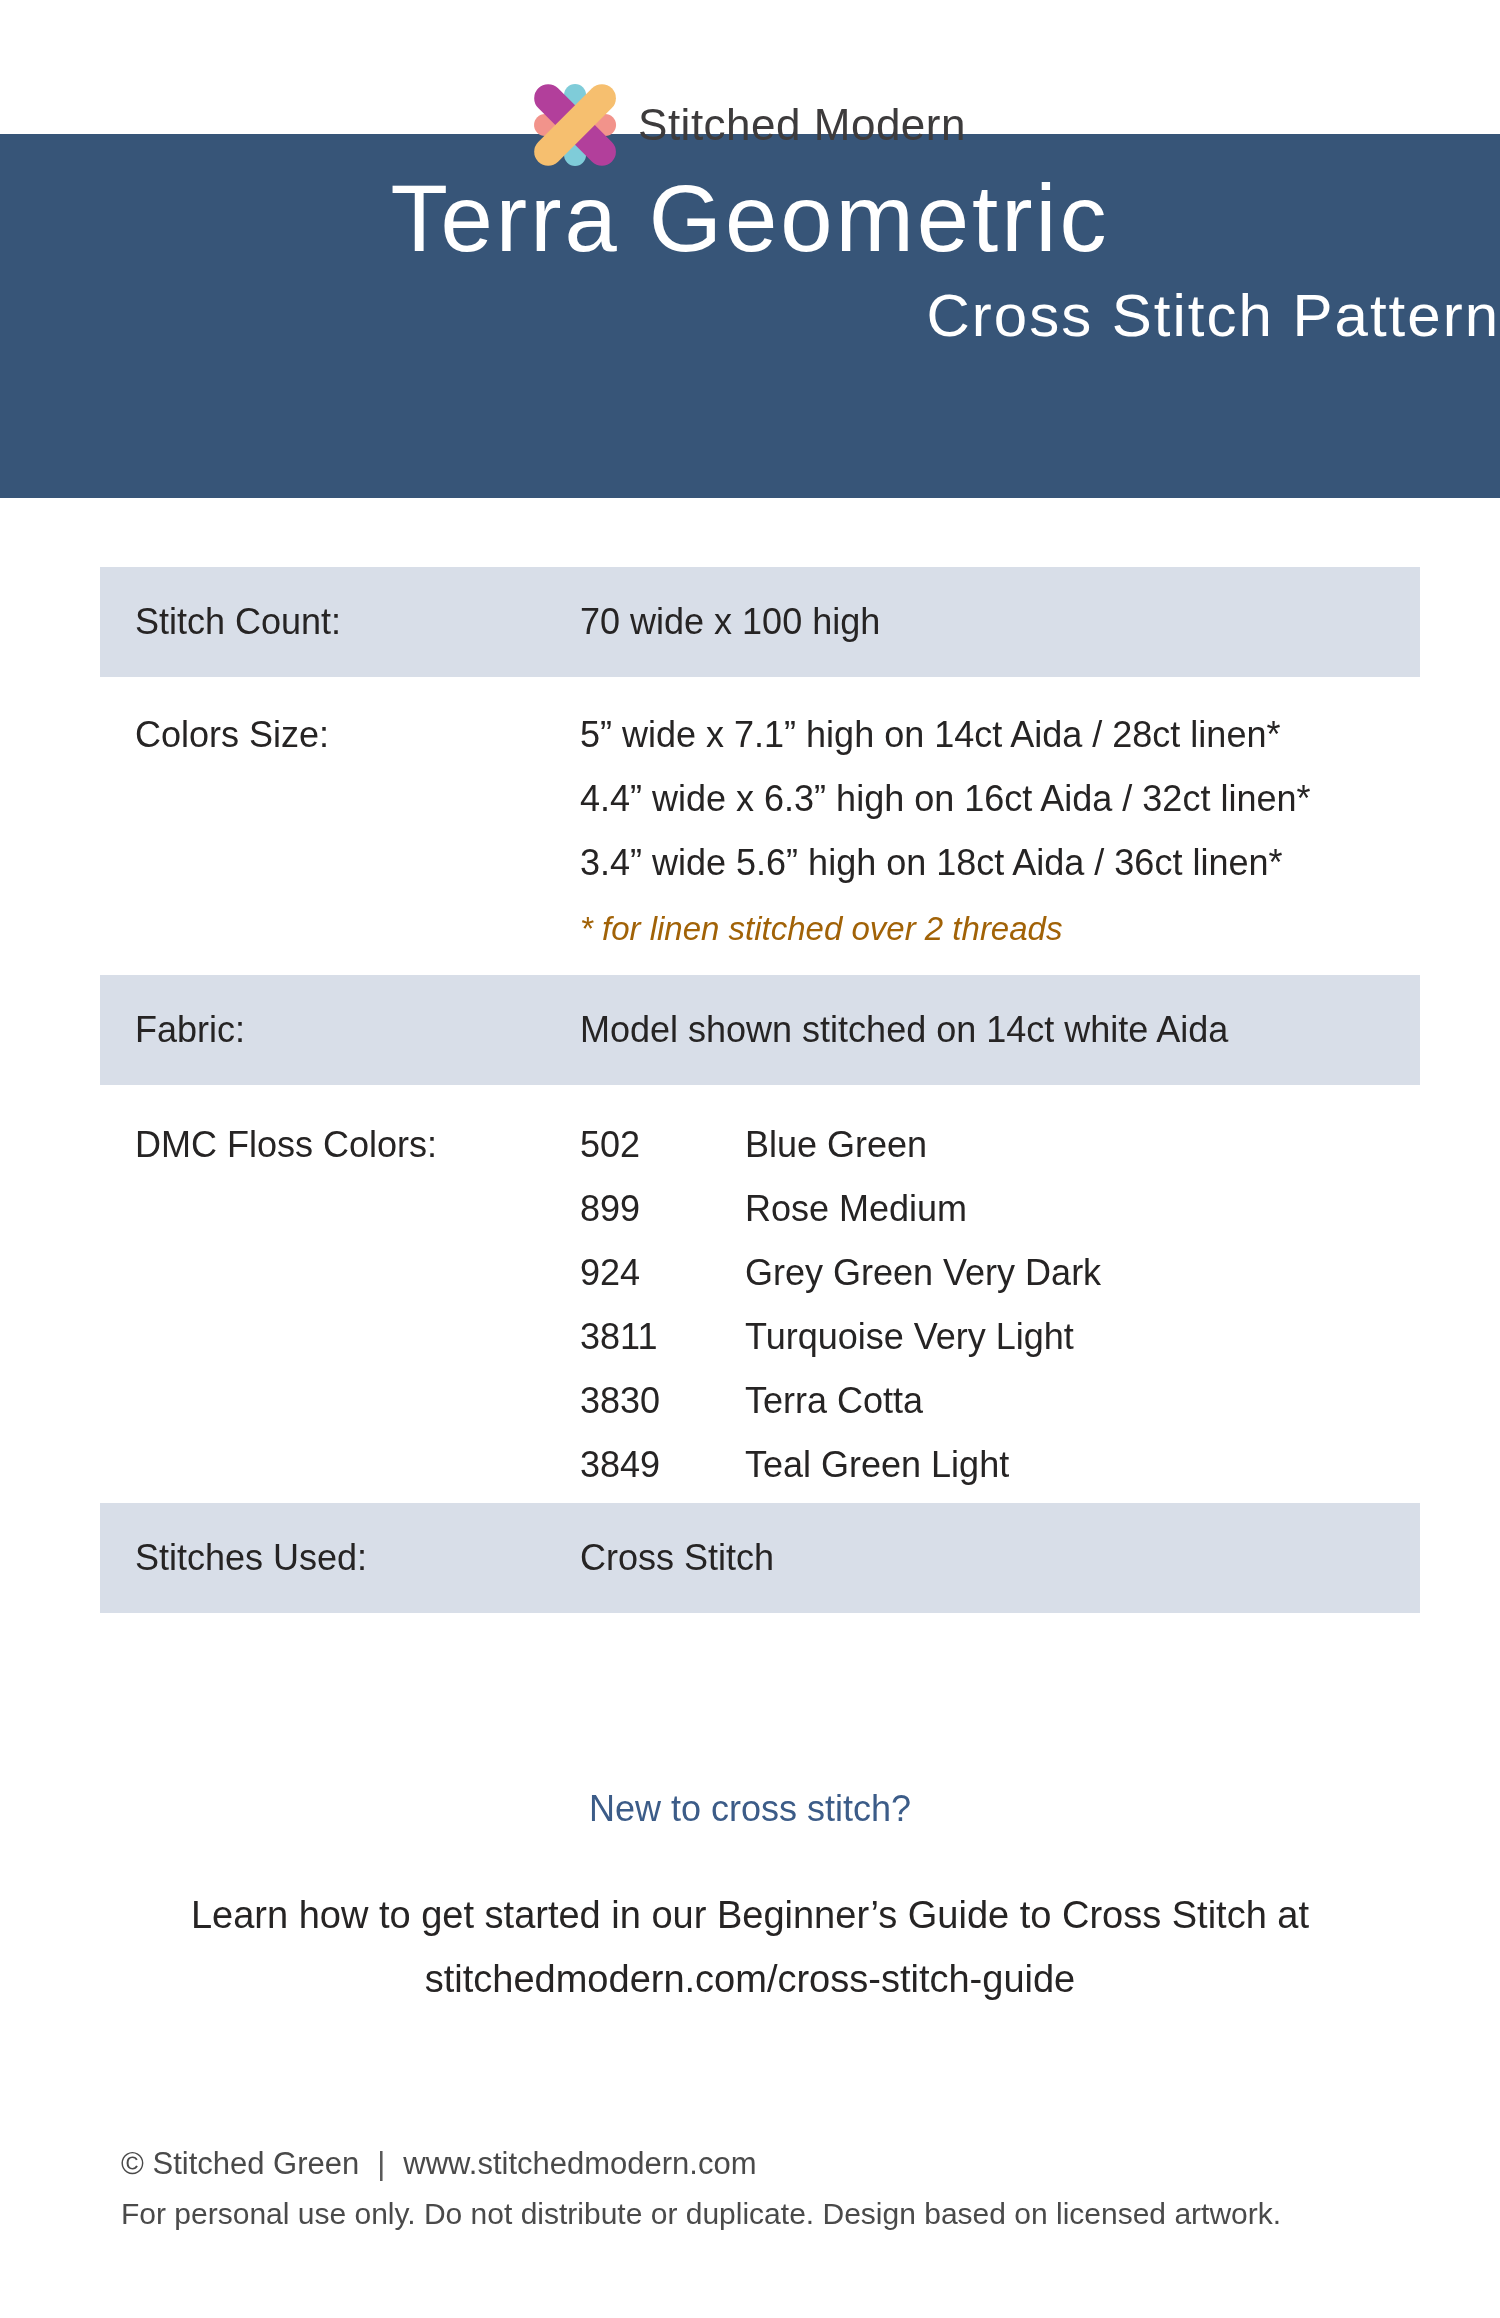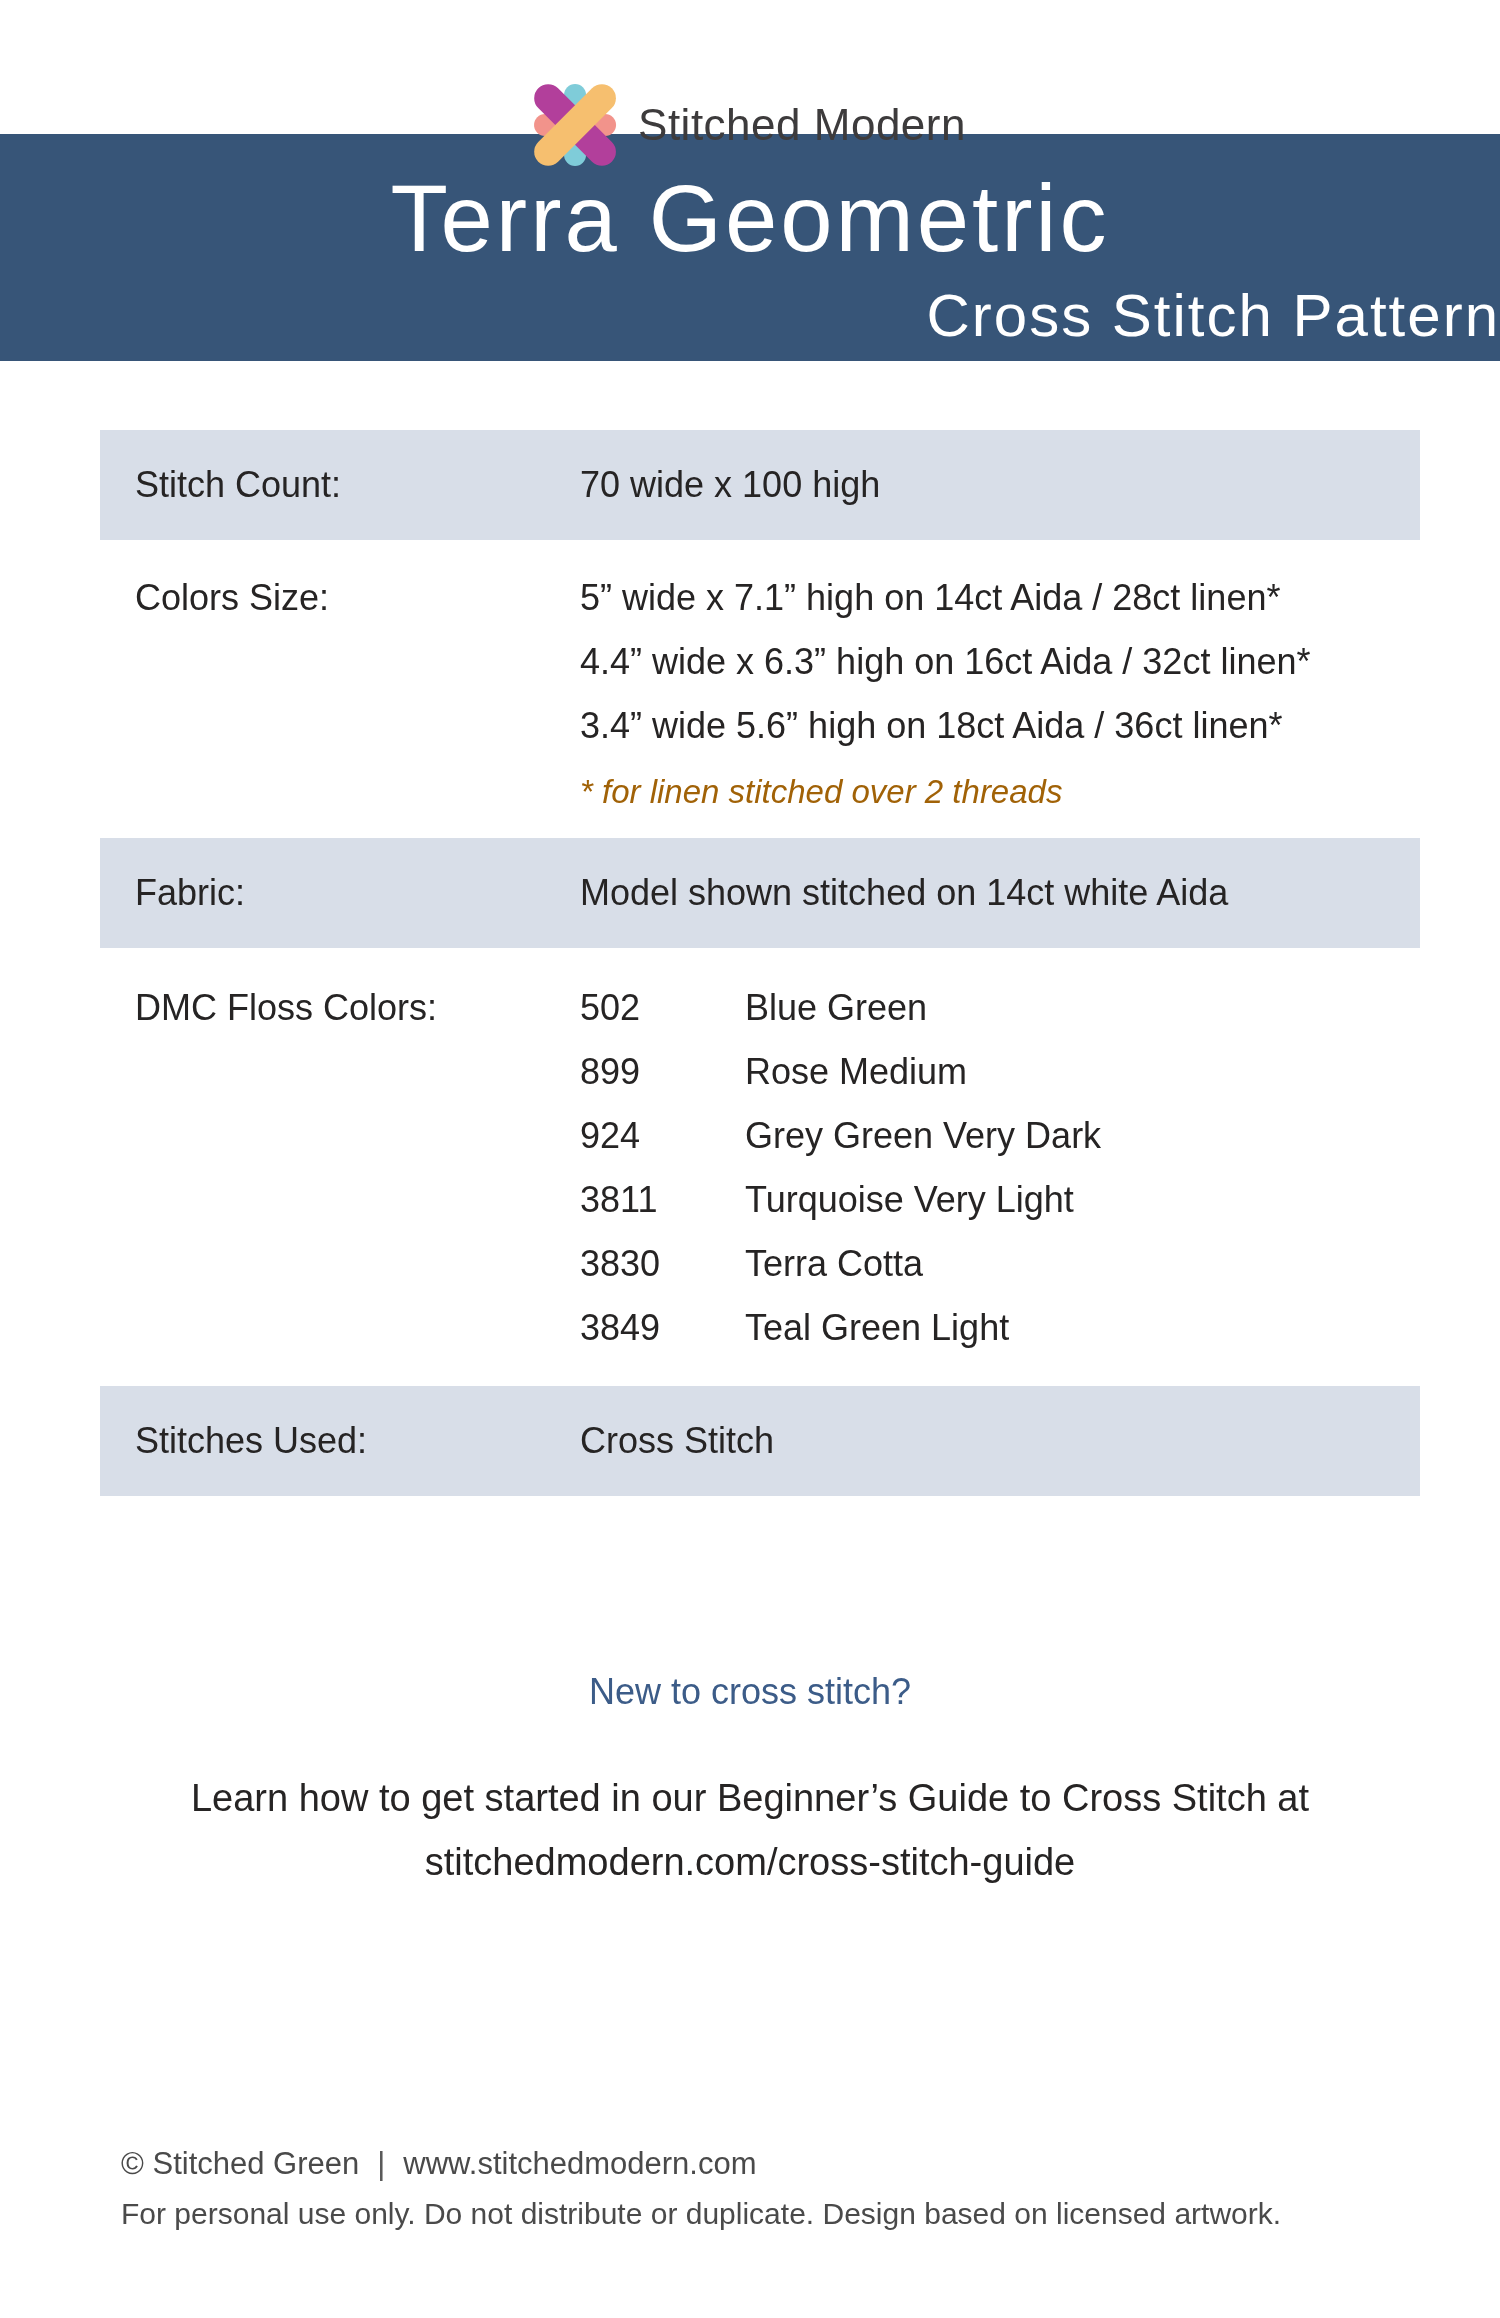--- a/index.html
+++ b/index.html
@@ -22,39 +22,39 @@
   .logo-icon { position: relative; width: 82px; height: 82px; flex: 0 0 82px; }
   .petal { position: absolute; border-radius: 999px; }
   .petal-teal   { left: 30px; top: 0;    width: 22px; height: 82px; }
   .petal-salmon { left: 0;    top: 30px; width: 82px; height: 22px; }
   .petal-magenta{ left: 27px; top: -11px; width: 28px; height: 104px; transform: rotate(-45deg); }
   .petal-orange { left: 27px; top: -11px; width: 28px; height: 104px; transform: rotate(45deg); }
   .logo-text { font-size: 44px; color: #3d3b3c; letter-spacing: 0.5px; white-space: nowrap; }
 
   
   .banner {
-    width: 1500px; height: 227px;
+    width: 1500px; height: 364px;
     background: #375578;
     color: #ffffff; text-align: center;
     padding-top: 36px;
   }
   .banner-title { font-size: 94px; font-weight: 300; letter-spacing: 3px; line-height: 1.05; }
   .banner-sub   { font-size: 60px; font-weight: 300; letter-spacing: 2px; margin-top: 12px; text-align: right; }
 
   
   .specs { margin: 69px 80px 0 100px; width: 1320px; font-size: 36px; }
   .spec-row { display: flex; }
   .shaded { background: #d8dee8; height: 110px; align-items: center; }
   .label-col { width: 480px; padding-left: 35px; flex: 0 0 480px; }
   .value-col { flex: 1; }
   .row-design { padding: 26px 0 24px; }
   .row-design .design-line { line-height: 64px; white-space: nowrap; }
   .design-note { font-style: italic; font-size: 33px; line-height: 44px; margin-top: 12px; color: #a16207; }
   .row-design .label-col, .row-floss .label-col { line-height: 64px; }
-  .row-floss { padding: 28px 0 26px; }
+  .row-floss { padding: 28px 0 6px; }
   .floss-line { display: flex; line-height: 64px; }
   .floss-code { flex: 0 0 165px; }
   .floss-name { flex: 1; }
 
   
   .cta { margin-top: 168px; text-align: center; }
   .cta-heading { font-size: 36px; line-height: 56px; color: #3c5c88; font-weight: 400; }
   .cta-line { font-size: 38px; line-height: 64px; color: #262424; }
   .cta-line.first { margin-top: 46px; }
 

